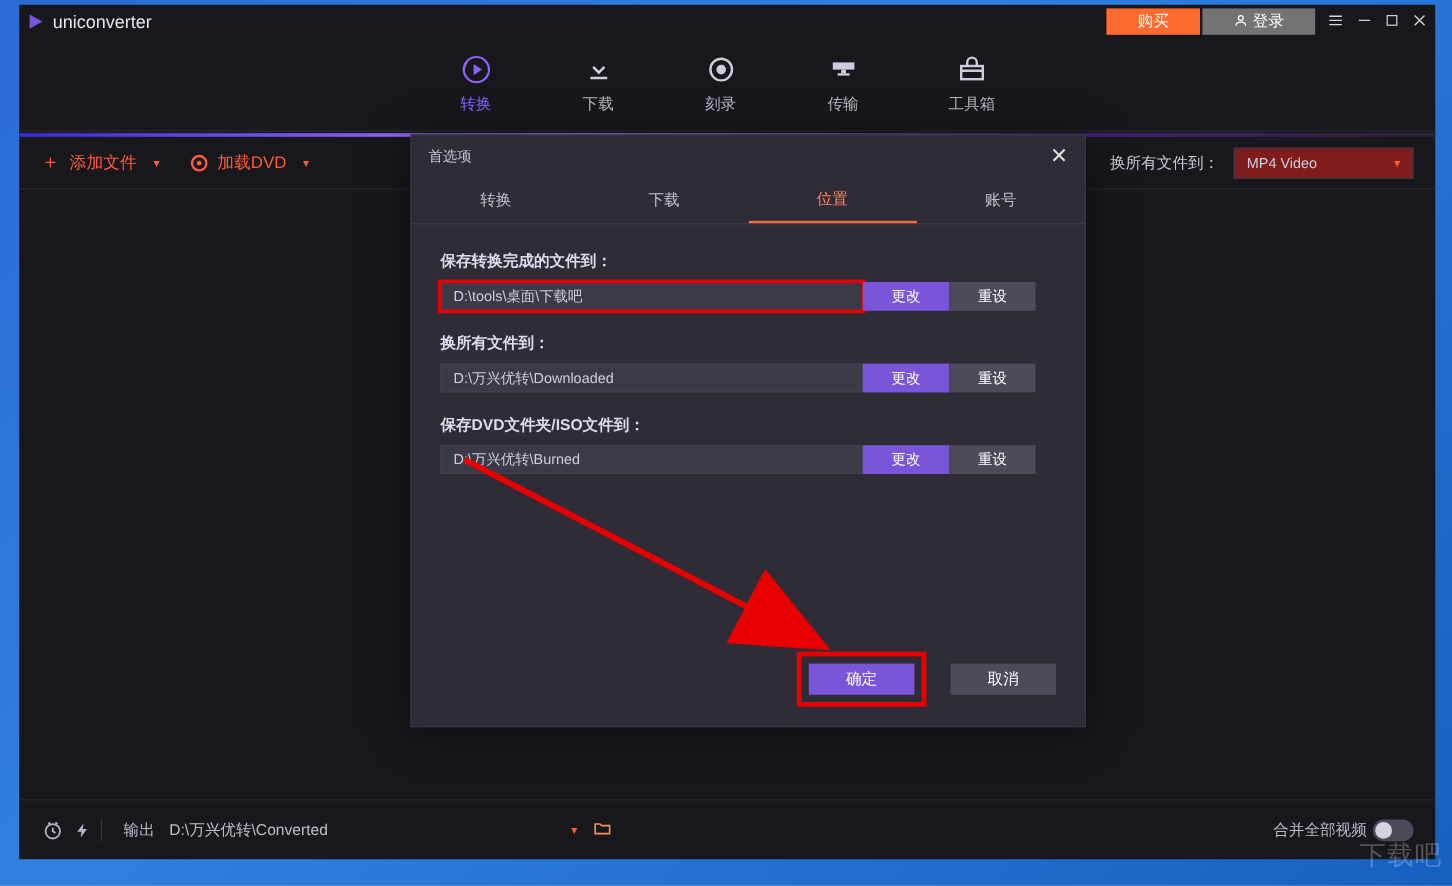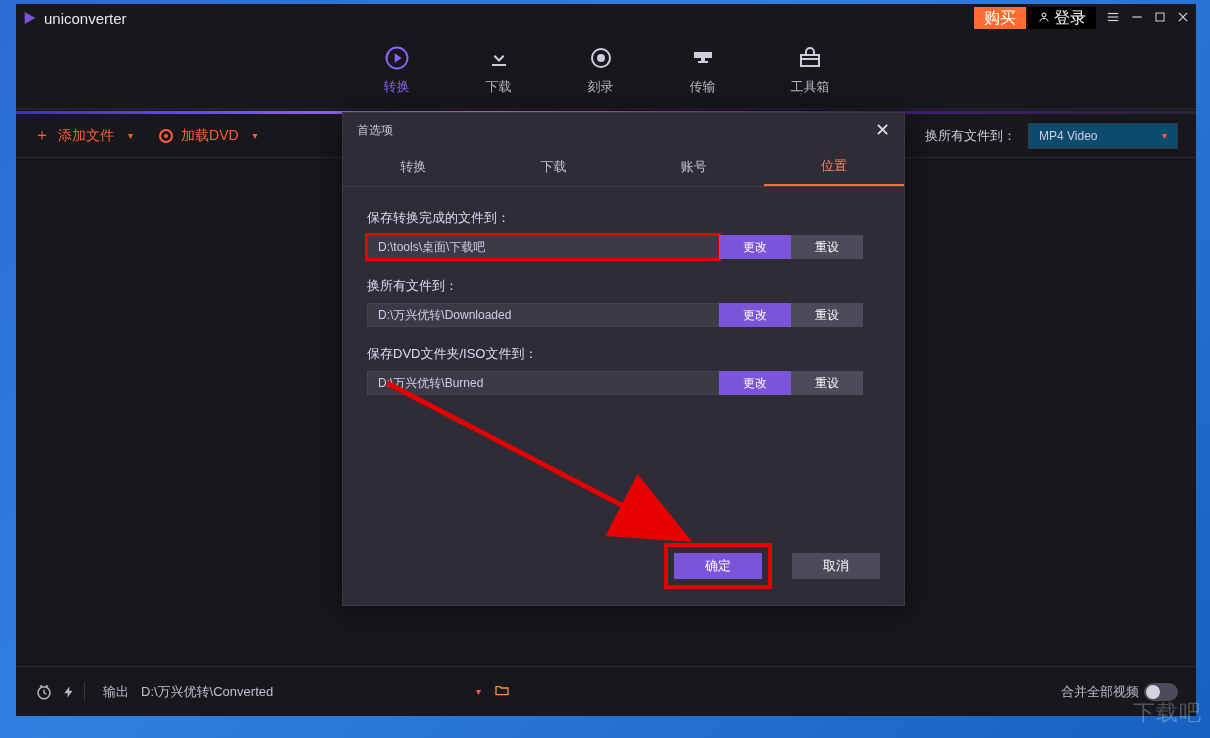--- a/index.html
+++ b/index.html
@@ -3,42 +3,42 @@
 <meta charset="utf-8">
 <style>
   * { margin: 0; padding: 0; box-sizing: border-box; font-family: "Microsoft YaHei", "PingFang SC", sans-serif; }
   body { background: linear-gradient(135deg, #2b6bd4, #3080e0 40%, #1860c0); width: 1210px; height: 738px; overflow: hidden; position: relative; }
   .app { position: absolute; left: 16px; top: 4px; width: 1180px; height: 712px; background: #18171c; display: flex; flex-direction: column; color: #c6c3d2; }
   
   .titlebar { height: 28px; display: flex; align-items: center; padding: 0 6px; }
   .logo { display: flex; align-items: center; gap: 6px; font-size: 15px; color: #e8e6f0; }
   .logo svg { width: 16px; height: 16px; }
   .titlebar .spacer { flex: 1; }
-  .tb-btn { height: 22px; display: inline-flex; align-items: center; padding: 0 10px; font-size: 16px; color: #fff; border: none; cursor: pointer; }
+  .tb-btn { height: 22px; display: inline-flex; align-items: center; padding: 0 26px; font-size: 13px; color: #fff; border: none; cursor: pointer; }
   .buy { background: #ff6a2f; }
-  .login { background: #000000; margin-left: 2px; }
+  .login { background: #737373; margin-left: 2px; }
   .login .icon { margin-right: 4px; }
   .win-ctrl { display: flex; align-items: center; gap: 10px; margin-left: 10px; color: #d6d3e1; font-size: 14px; }
   .win-ctrl span, .win-ctrl svg { cursor: pointer; }
   
   .maintabs { height: 78px; display: flex; justify-content: center; align-items: center; gap: 74px; border-bottom: 2px solid #232129; }
   .mtab { display: flex; flex-direction: column; align-items: center; gap: 6px; color: #b9b6c6; font-size: 13px; cursor: pointer; }
   .mtab.active { color: #8a63ff; }
   .mtab .icon { width: 28px; height: 28px; display: flex; align-items: center; justify-content: center; }
   
   .actionbar { height: 44px; display: flex; align-items: center; border-bottom: 1px solid #2a2831; padding: 0 18px; position: relative; margin-top: 4px;}
   .gradline { position: absolute; top: -3px; left: 0; right: 0; height: 3px; background: linear-gradient(90deg, #3b2bd6, #b180ff 40%, #431f7a 75%, #2c2436); }
   .fbtn { display: inline-flex; align-items: center; gap: 8px; color: #ff5c3c; font-size: 14px; margin-right: 26px; cursor: pointer; }
   .fbtn .plus { color: #ff5c3c; font-size: 16px; }
   .fbtn .caret { color: #ff5c3c; font-size: 10px; margin-left: 6px; }
   .fbtn.dvd { color: #ff5c3c; }
   .fbtn.dvd .ring { width: 14px; height: 14px; border: 2px solid #ff5c3c; border-radius: 50%; position: relative; }
   .fbtn.dvd .ring::after { content: ""; position: absolute; left: 3px; top: 3px; width: 4px; height: 4px; background: #ff5c3c; border-radius: 50%; }
   .actionbar .right { margin-left: auto; display: flex; align-items: center; gap: 12px; font-size: 13px; color: #cdcadb; }
-  .fmtselect { width: 150px; height: 26px; background: #0c4a6e; border: 1px solid #3a3745; display: flex; align-items: center; justify-content: space-between; padding: 0 10px; font-size: 12px; color: #cfccdd; }
+  .fmtselect { width: 150px; height: 26px; background: #7f1d1d; border: 1px solid #3a3745; display: flex; align-items: center; justify-content: space-between; padding: 0 10px; font-size: 12px; color: #cfccdd; }
   .fmtselect .c { color: #ff5c3c; font-size: 10px; }
   
   .content { flex: 1; position: relative; }
   
   .bottombar { height: 50px; border-top: 1px solid #2a2831; display: flex; align-items: center; padding: 0 18px; gap: 5px; font-size: 13px; color: #bdb9cc; }
   .bb-icon { width: 20px; height: 20px; display: flex; align-items: center; justify-content: center; color: #a9a5b8; }
   .outsel { display: flex; align-items: center; gap: 12px; border-left: 1px solid #3a3745; padding-left: 18px; }
   .outpath { width: 340px; display: flex; align-items: center; justify-content: space-between; color: #c1bdce; }
   .outpath .c { color: #ff5c3c; font-size: 10px; }
   .folder { color: #ff8a5c; }
@@ -48,21 +48,21 @@
   .bigbtn { width: 140px; height: 34px; background: #2d2a37; color: #8f8ba0; border: none; font-size: 14px; }
   
   .dialog { position: absolute; left: 326px; top: 108px; width: 563px; height: 494px; background: #2f2c38; border: 1px solid #3b3847; box-shadow: 0 4px 30px rgba(0,0,0,0.5); display: flex; flex-direction: column; }
   .dlg-title { height: 34px; display: flex; align-items: center; padding: 0 14px; font-size: 12px; color: #c9c5d7; gap: 36px; }
   .dlg-title .x { margin-left: auto; font-size: 18px; color: #ddd; cursor: pointer; }
   .dlg-tabs { height: 40px; display: flex; border-bottom: 1px solid #3f3c4b; }
   .dlg-tab { flex: 1; display: flex; align-items: center; justify-content: center; font-size: 13px; color: #c3bfd1; cursor: pointer; }
   .dlg-tab.active { color: #ff8a5c; border-bottom: 2px solid #ff6a3c; }
   .dlg-body { padding: 22px 24px 0 24px; flex: 1; position: relative; }
   .group { margin-bottom: 18px; }
-  .glabel { font-size: 13px; color: #ded9ef; margin-bottom: 8px; }
+  .glabel { font-size: 13px; color: #ded9ef; margin-bottom: 8px; font-weight: bold; }
   .grow2 { display: flex; }
   .pathbox { flex: 0 0 352px; height: 24px; background: #3d3a48; border: 1px solid #454252; padding: 0 10px; font-size: 12px; color: #d0ccdf; display: flex; align-items: center; }
   .pbtn { width: 72px; height: 24px; border: none; color: #fff; font-size: 12px; cursor: pointer; }
   .purple { background: #7a55d9; }
   .gray { background: #4d4a59; }
   .highlight-red { outline: 3px solid #e80000; outline-offset: -1px; }
   .dlg-foot { height: 60px; display: flex; align-items: center; justify-content: flex-end; padding: 0 24px 18px 0; gap: 24px; }
   .dbtn { width: 88px; height: 26px; border: none; color: #fff; font-size: 13px; cursor: pointer; }
   .ok-wrap { padding: 6px; outline: 4px solid #e80000; }
   
@@ -222,22 +222,22 @@
   </div>
 
   <div class="dialog">
     <div class="dlg-title">
       <span>首选项</span>
       <span class="x">✕</span>
     </div>
     <div class="dlg-tabs">
       <div class="dlg-tab">转换</div>
       <div class="dlg-tab">下载</div>
+      <div class="dlg-tab active">位置</div>
       <div class="dlg-tab">账号</div>
-      <div class="dlg-tab active">位置</div>
     </div>
     <div class="dlg-body">
       <div class="group">
         <div class="glabel">保存转换完成的文件到：</div>
         <div class="grow2">
           <div class="pathbox highlight-red">D:\tools\桌面\下载吧</div>
           <button class="pbtn purple">更改</button>
           <button class="pbtn gray">重设</button>
         </div>
       </div>

